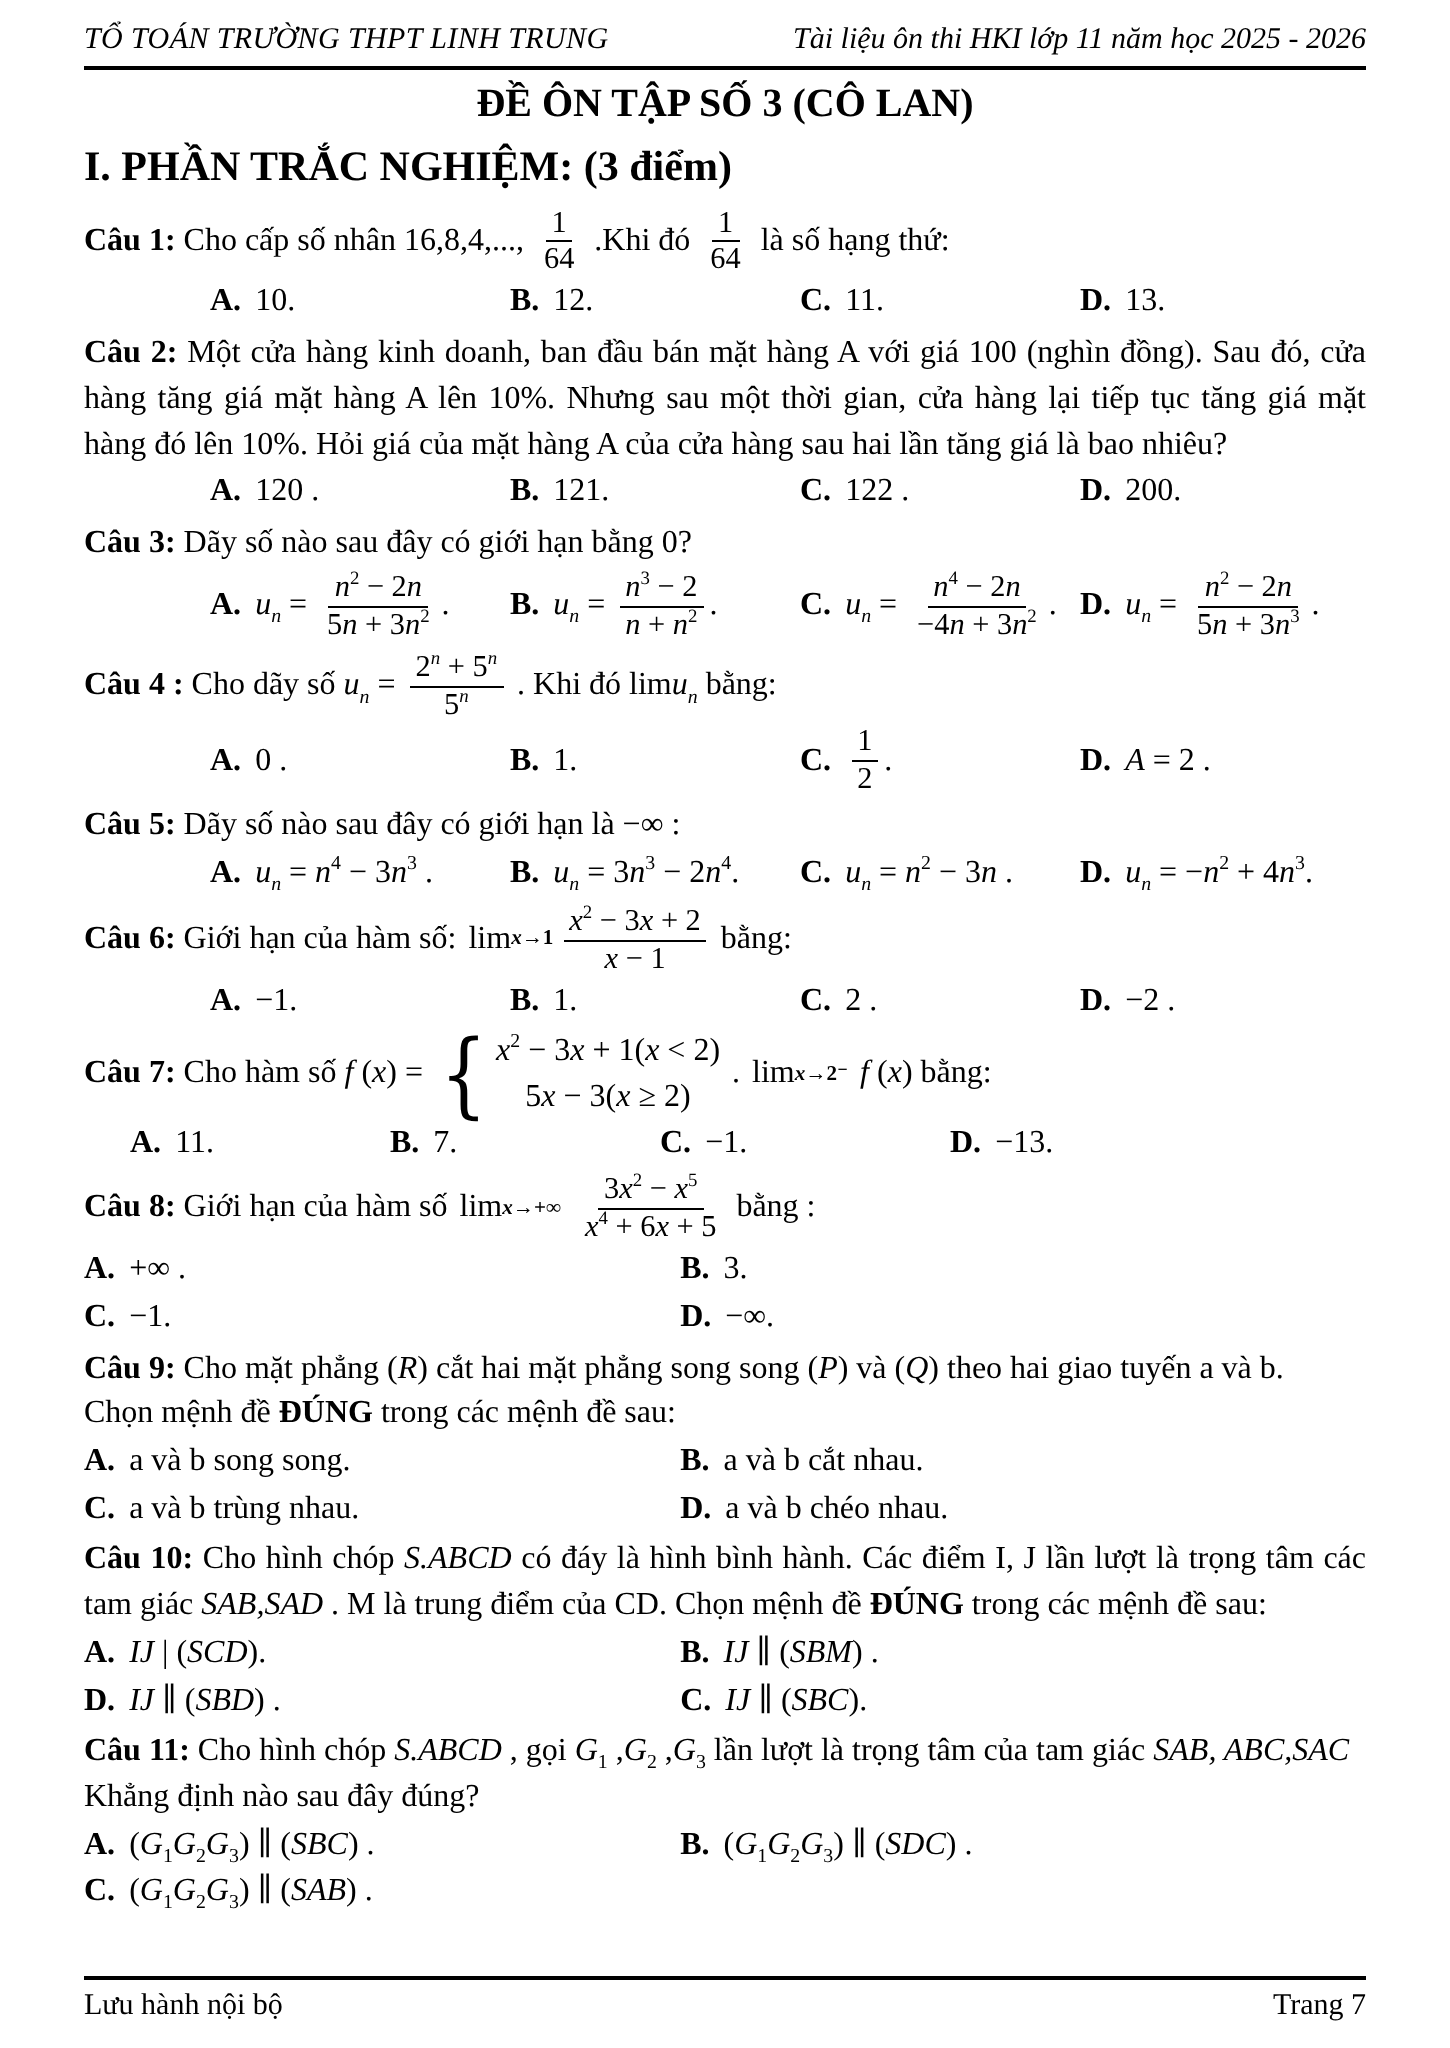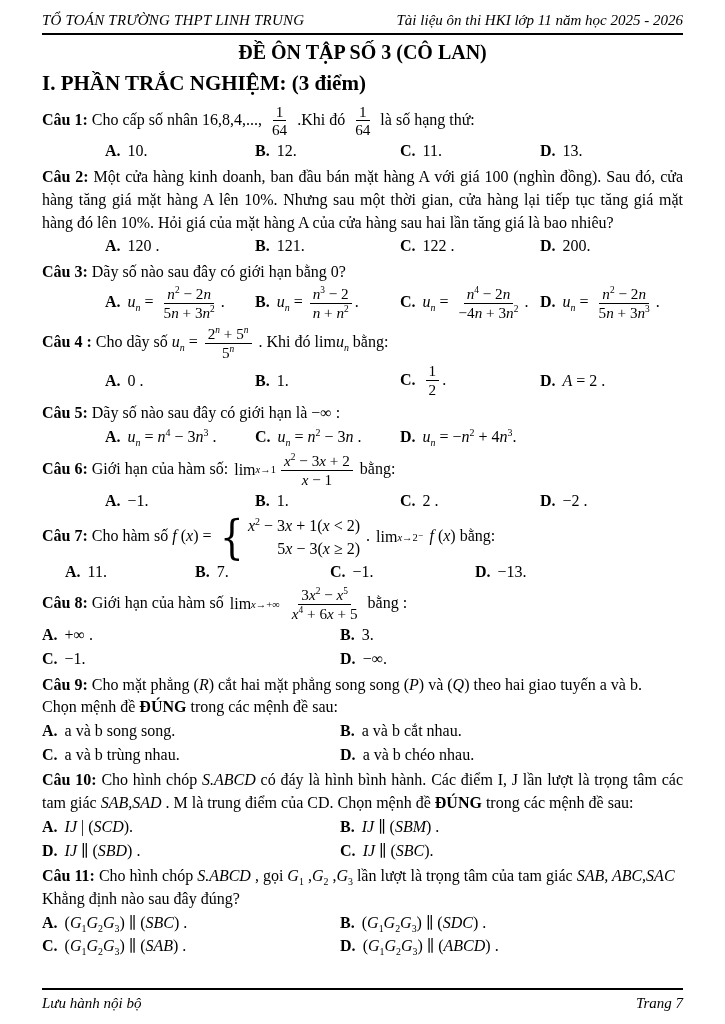--- a/index.html
+++ b/index.html
@@ -32,30 +32,30 @@
   .it{font-style:italic;}
   sup{font-size:.62em;line-height:0;}
   sub{font-size:.62em;line-height:0;}
   .fr{display:inline-flex;flex-direction:column;align-items:center;vertical-align:middle;
       margin:0 3px;font-size:.95em;line-height:1.18;text-align:center;}
   .fn{border-bottom:1px solid #000;padding:0 3px;}
   .fd{padding:0 3px;}
   .lim{display:inline-flex;align-items:center;vertical-align:middle;
        line-height:1;margin:0 2px;}
   .lw{line-height:1.05;}
-  .ls{font-size:.66em;line-height:1.1;}
+  .ls{font-size:.66em;line-height:1.1;font-weight:bold;}
   .cases{display:inline-flex;align-items:center;vertical-align:middle;margin:0 2px;}
   .cbrace{font-size:2.9em;font-weight:200;line-height:.85;margin-right:1px;
           font-family:"DejaVu Serif",serif;transform:scaleX(.8);}
-  .cbody{display:inline-flex;flex-direction:column;row-gap:1px;text-align:right;}
+  .cbody{display:inline-flex;flex-direction:column;row-gap:1px;text-align:center;}
   .cline{line-height:1.35;}
   
   .ftr{position:absolute;left:42px;right:42px;bottom:10px;
        border-top:2px solid #000;padding-top:3px;
-       display:flex;justify-content:space-between;font-style:italic;font-size:15px;}
+       display:flex;justify-content:space-between;font-size:15px;}
 </style>
 </head>
 <body>
 
 <div class="hdr">
   <span class="left">TỔ TOÁN TRƯỜNG THPT LINH TRUNG</span>
   <span class="right">Tài liệu ôn thi HKI lớp 11 năm học 2025 - 2026</span>
 </div>
 
 <div class="title">ĐỀ ÔN TẬP SỐ 3 (CÔ LAN)</div>
@@ -119,20 +119,21 @@
               <span class="fn">1</span>
               <span class="fd">2</span>
             </span>.</span></div>
         <div class="opt"><span class="okey">D.</span><span class="otext"><span class="it">A</span> = 2 .</span></div>
       </div>
     </div>
     <div class="question">
       <p class="stem"><span class="qlabel">Câu 5:</span> Dãy số nào sau đây có giới hạn là −∞ :</p>
       <div class="opts cols4">
         <div class="opt"><span class="okey">A.</span><span class="otext"><span class="it">u</span><sub><span class="it">n</span></sub> = <span class="it">n</span><sup>4</sup> − 3<span class="it">n</span><sup>3</sup> .</span></div>
+        <div class="opt"><span class="okey">B.</span><span class="otext"><span class="it">u</span><sub><span class="it">n</span></sub> = 3<span class="it">n</span><sup>3</sup> − 2<span class="it">n</span><sup>4</sup>.</span></div>
         <div class="opt"><span class="okey">C.</span><span class="otext"><span class="it">u</span><sub><span class="it">n</span></sub> = <span class="it">n</span><sup>2</sup> − 3<span class="it">n</span> .</span></div>
         <div class="opt"><span class="okey">D.</span><span class="otext"><span class="it">u</span><sub><span class="it">n</span></sub> = −<span class="it">n</span><sup>2</sup> + 4<span class="it">n</span><sup>3</sup>.</span></div>
       </div>
     </div>
     <div class="question">
       <p class="stem"><span class="qlabel">Câu 6:</span> Giới hạn của hàm số: <span class="lim">
           <span class="lw">lim</span>
           <span class="ls"><span class="it">x</span>→1</span>
         </span><span class="fr">
           <span class="fn"><span class="it">x</span><sup>2</sup> − 3<span class="it">x</span> + 2</span>
@@ -197,21 +198,20 @@
         <div class="opt"><span class="okey">C.</span><span class="otext"><span class="it">IJ</span> ∥ (<span class="it">SBC</span>).</span></div>
       </div>
     </div>
     <div class="question">
       <p class="stem"><span class="qlabel">Câu 11:</span> Cho hình chóp <span class="it">S.ABCD</span> , gọi <span class="it">G</span><sub>1</sub> ,<span class="it">G</span><sub>2</sub> ,<span class="it">G</span><sub>3</sub> lần lượt là trọng tâm của tam giác <span class="it">SAB, ABC,SAC</span></p>
       <p class="stem2">Khẳng định nào sau đây đúng?</p>
       <div class="opts grid2">
         <div class="opt"><span class="okey">A.</span><span class="otext">(<span class="it">G</span><sub>1</sub><span class="it">G</span><sub>2</sub><span class="it">G</span><sub>3</sub>) ∥ (<span class="it">SBC</span>) .</span></div>
         <div class="opt"><span class="okey">B.</span><span class="otext">(<span class="it">G</span><sub>1</sub><span class="it">G</span><sub>2</sub><span class="it">G</span><sub>3</sub>) ∥ (<span class="it">SDC</span>) .</span></div>
         <div class="opt"><span class="okey">C.</span><span class="otext">(<span class="it">G</span><sub>1</sub><span class="it">G</span><sub>2</sub><span class="it">G</span><sub>3</sub>) ∥ (<span class="it">SAB</span>) .</span></div>
-        <div class="opt"><span class="okey">D.</span><span class="otext">(<span class="it">G</span><sub>1</sub><span class="it">G</span><sub>2</sub><span class="it">G</span><sub>3</sub>) ∥ (<span class="it">ABCD</span>) .</span></div>
       </div>
     </div>
   </div>
 
 <div class="ftr">
   <span>Lưu hành nội bộ</span>
   <span>Trang 7</span>
 </div>
 
 </body></html>

